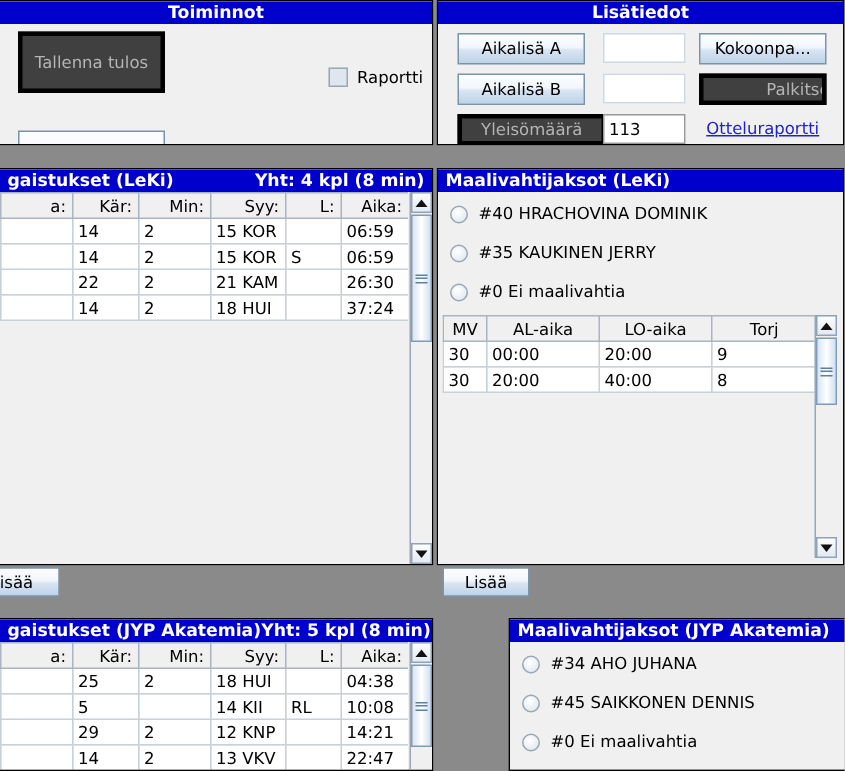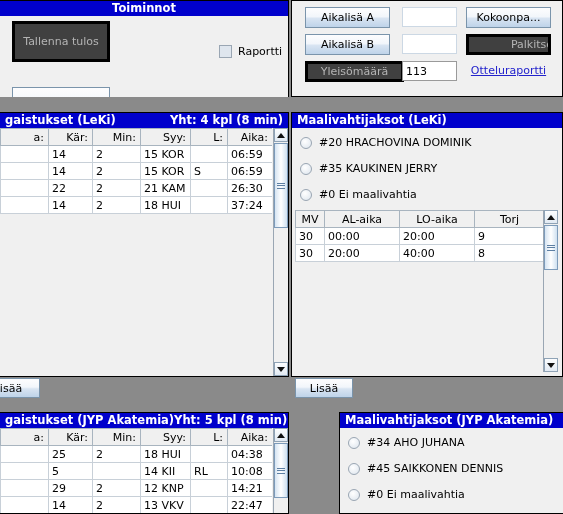--- a/index.html
+++ b/index.html
@@ -112,39 +112,42 @@
   .grip i { display: block; height: 1px; background: #5d7fa3; margin: 1.5px 0; }
 
   .gray-strip { position: absolute; background: #8a8a8a; }
   .sep { position: absolute; background: #8a8a8a; }
 </style>
 </head>
 <body>
 
 <div id="root">
 
-  <div class="panel" style="left:-1px; top:0; width:290px; height:112px;">
+  <div class="panel" style="left:-1px; top:0; width:290px; height:97px;">
     <div class="panel-title center">
       <span>Toiminnot</span>
     </div>
     <div class="panel-body">
       <div class="btn disabled" style="position:absolute; left:12px; top:5px; width:98px; height:41px;">
         <span>Tallenna tulos</span>
       </div>
       <div class="btn" style="position:absolute; left:12px; top:47px; width:98px; height:41px;margin-top:24px;">
         <span>Aloita erä</span>
       </div>
       <div class="chk-row" style="position:absolute; left:219px; top:29px;">
         <span class="chk"></span>
         <span>Raportti</span>
       </div>
     </div>
   </div>
 
   <div class="panel" style="left:291px; top:0; width:272px; height:97px;">
+    <div class="panel-title center">
+      <span>Lisätiedot</span>
+    </div>
     <div class="panel-body">
       <div class="btn" style="position:absolute; left:13px; top:6px; width:85px; height:21px;">
         <span>Aikalisä A</span>
       </div>
       <div class="btn" style="position:absolute; left:13px; top:33px; width:85px; height:21px;">
         <span>Aikalisä B</span>
       </div>
       <div class="btn disabled" style="position:absolute; left:13px; top:60px; width:99px; height:21px;">
         <span>Yleisömäärä</span>
       </div>
@@ -259,21 +262,21 @@
     </div>
   </div>
 
   <div class="panel" style="left:291px; top:112px; width:272px; height:265px;">
     <div class="panel-title">
       <span>Maalivahtijaksot (LeKi)</span>
     </div>
     <div class="panel-body">
       <div class="radio-row" style="position:absolute; left:8px; top:8px;">
         <span class="radio"></span>
-        <span class="radio-label">#20 HRACHOVINA DOMINIK</span>
+        <span class="radio-label">#40 HRACHOVINA DOMINIK</span>
       </div>
       <div class="radio-row" style="position:absolute; left:8px; top:34px;">
         <span class="radio"></span>
         <span class="radio-label">#35 KAUKINEN JERRY</span>
       </div>
       <div class="radio-row" style="position:absolute; left:8px; top:60px;">
         <span class="radio"></span>
         <span class="radio-label">#0 Ei maalivahtia</span>
       </div>
 

